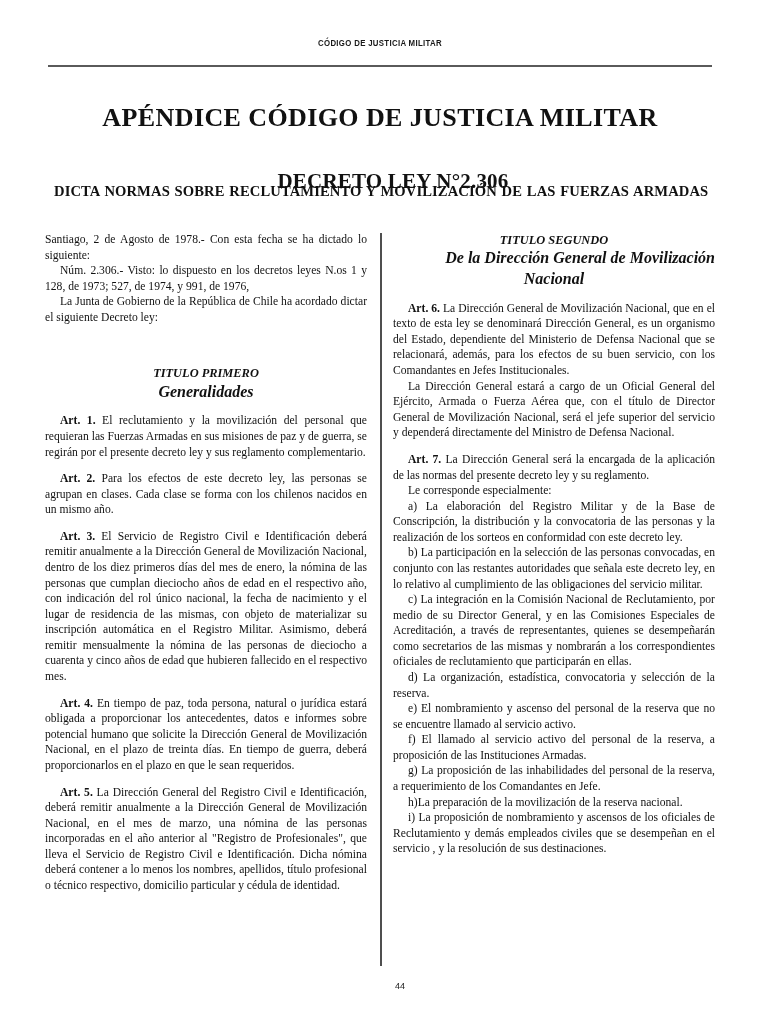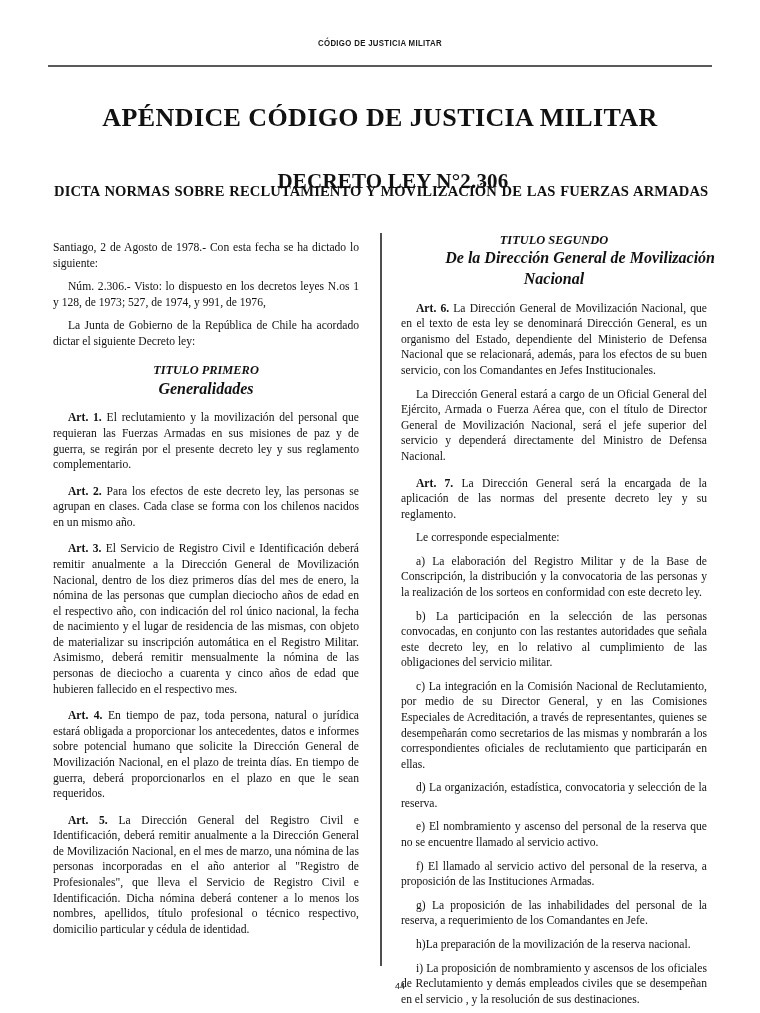--- a/index.html
+++ b/index.html
@@ -103,21 +103,21 @@
   .col-divider {
     position: absolute;
     top: 233px;
     left: 380px;
     width: 1.5px;
     height: 733px;
     background: #4f4f4f;
   }
 
   .col p {
-    margin: 8px;
+    margin: 0;
   }
   .p-indent { text-indent: 15px; }
   .p-gap { margin-top: 11px !important; }
   .p-flush { text-indent: 0; }
 
   .art { font-weight: 700; }
 
   .section-head {
     text-align: center;
     text-align-last: center;
@@ -125,21 +125,21 @@
     font-weight: 700;
     font-size: 12.4px;
     line-height: 1.3;
     margin: 0;
   }
   .section-head .sub {
     display: block;
     font-size: 16px;
     text-align: right;
   }
-  .head-gap-top { margin-top: 13px; }
+  .head-gap-top { margin-top: 40px; }
   .head-gap-bot { margin-bottom: 10px; }
 
   .tight-head { margin-top: 0; }
 
   
   .folio {
     position: absolute;
     top: 981px;
     left: 0;
     width: 760px;

